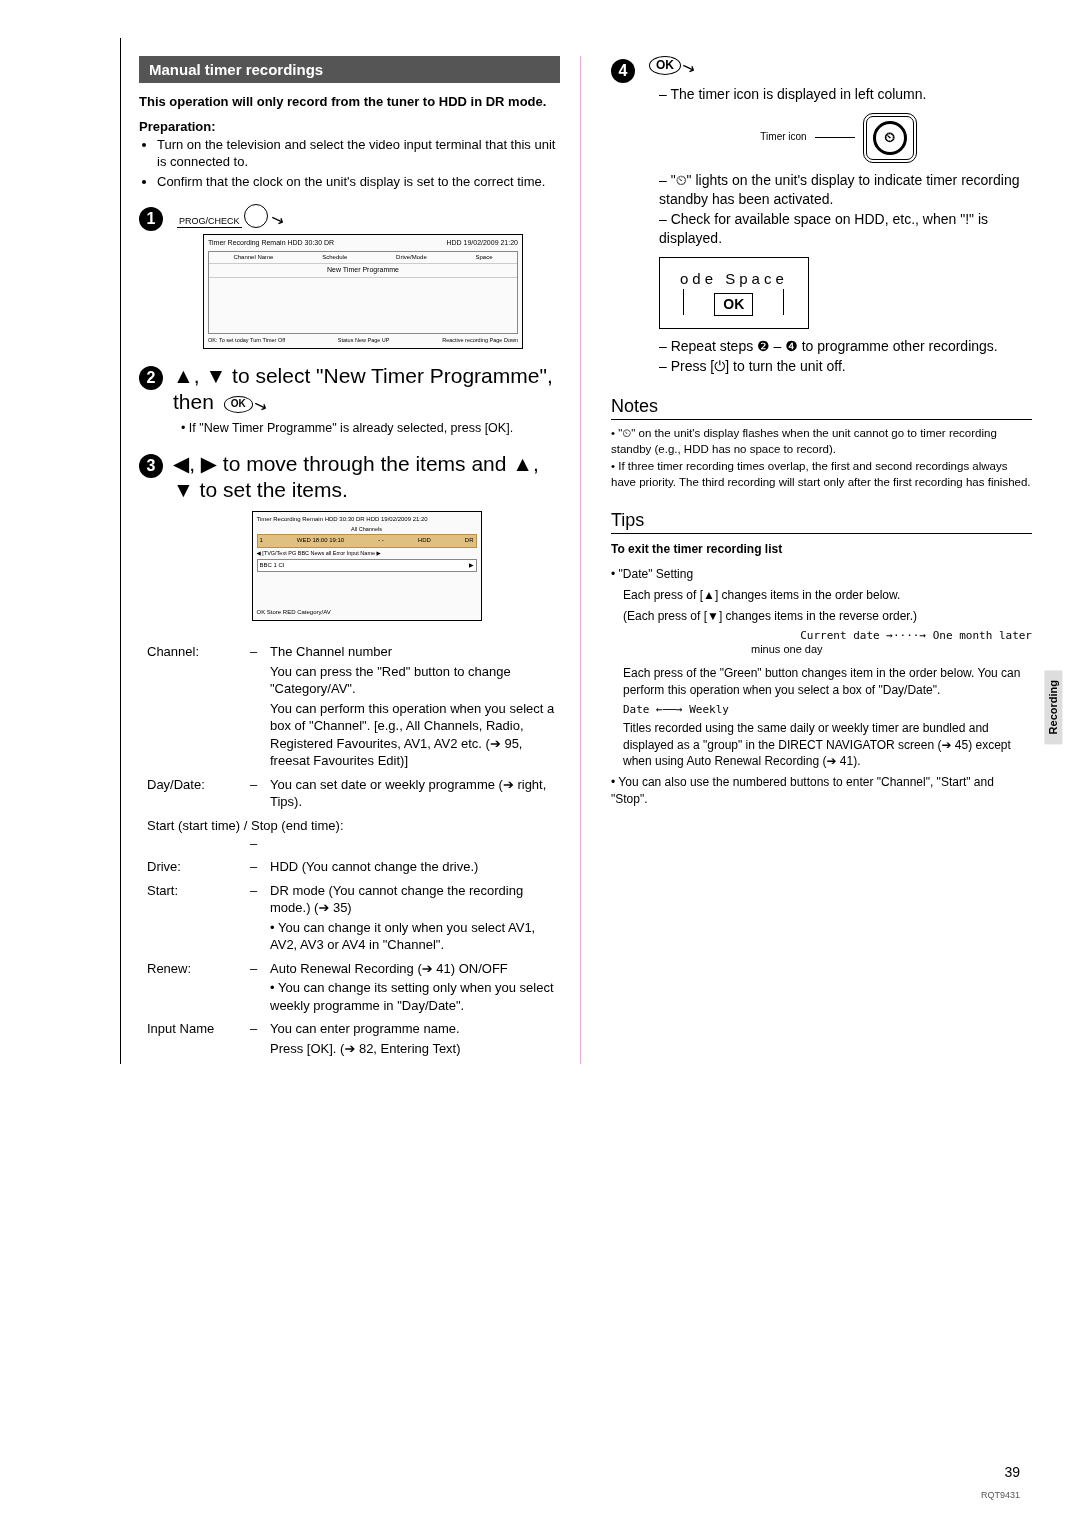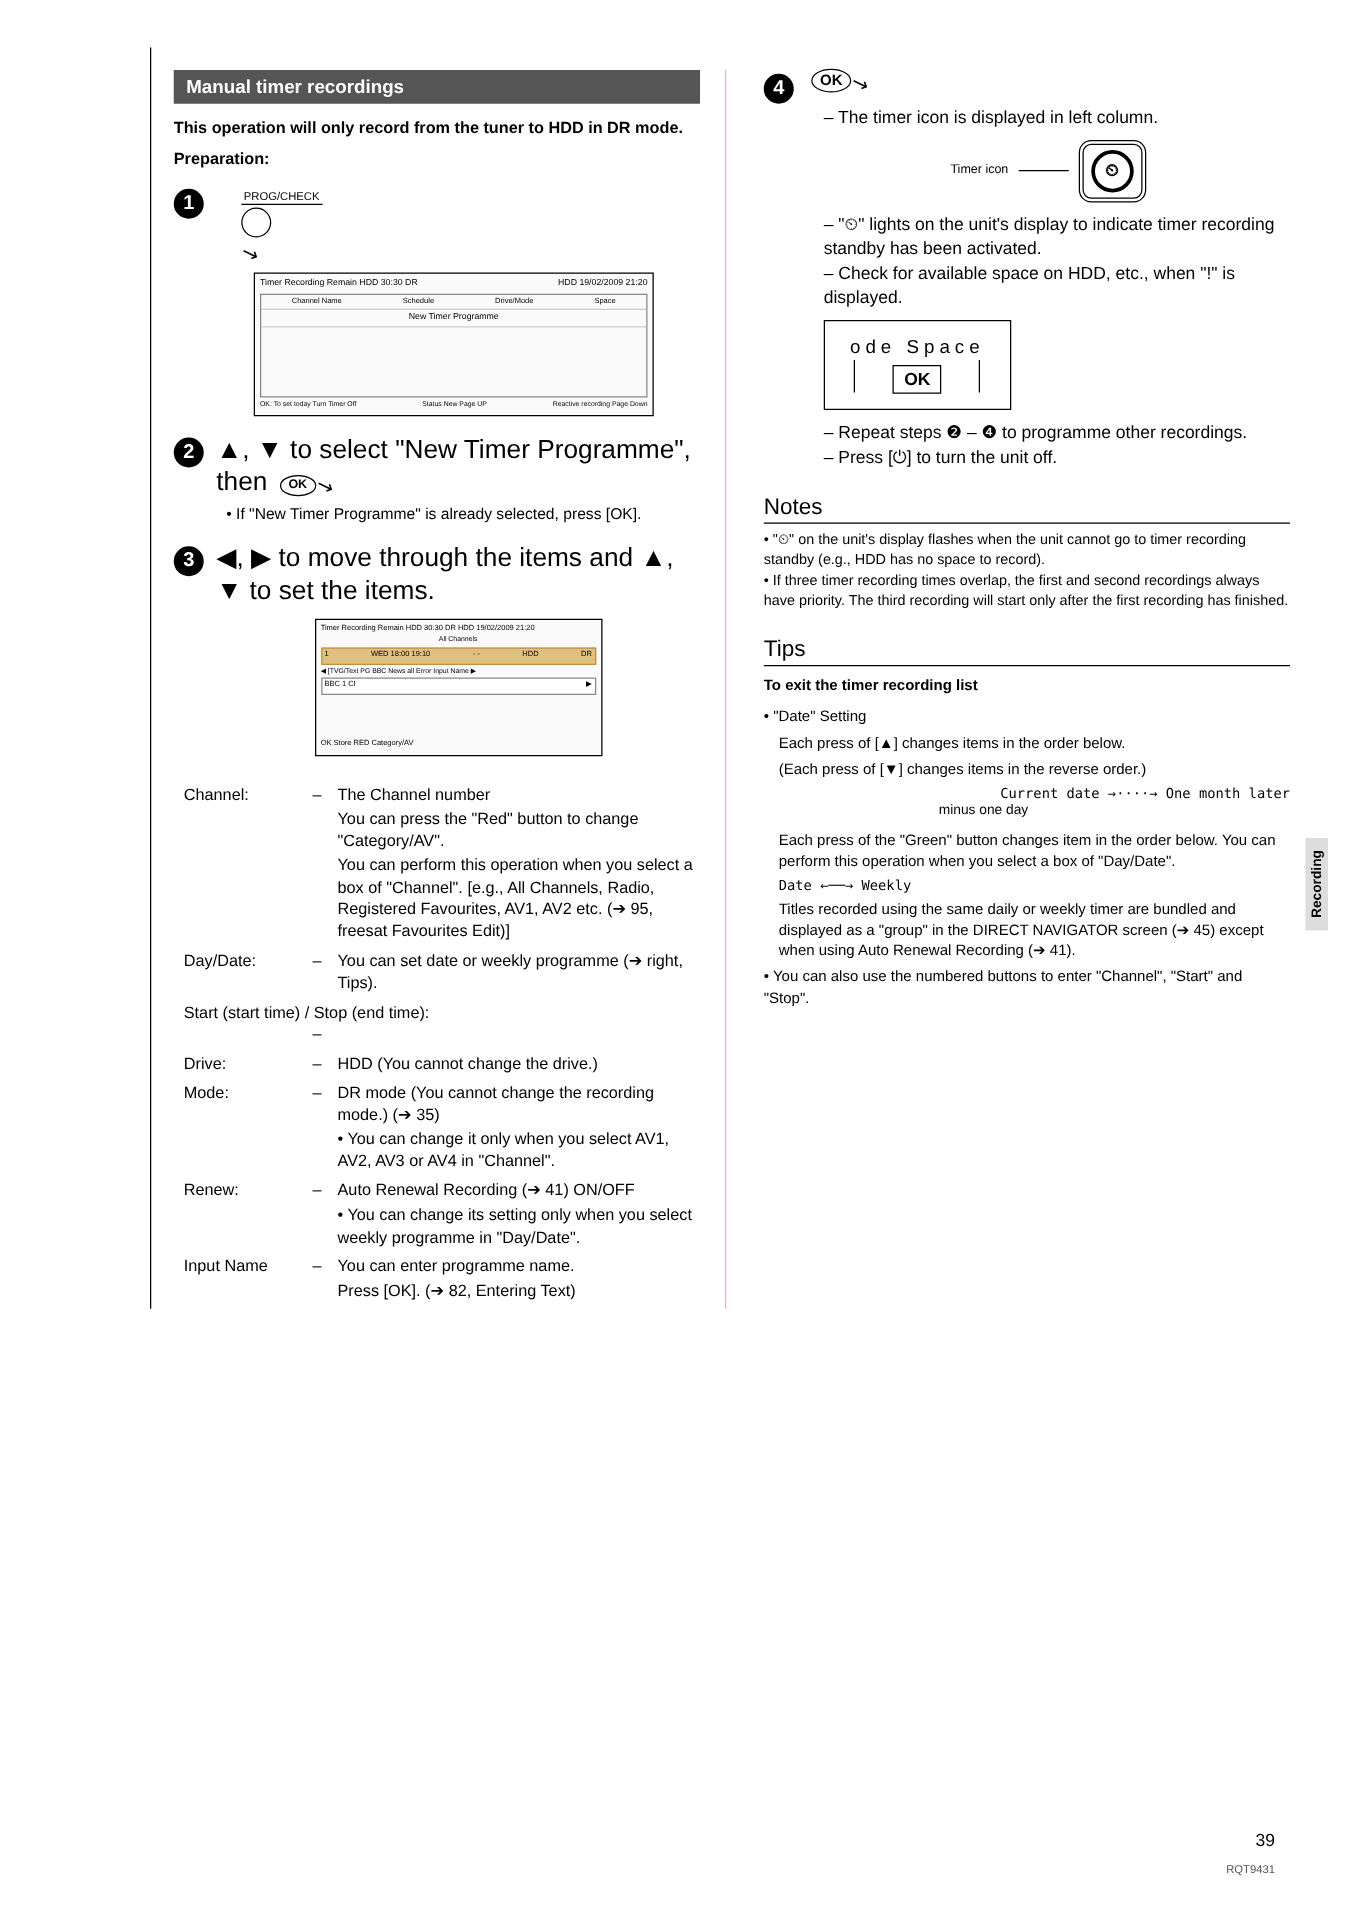--- a/index.html
+++ b/index.html
@@ -224,36 +224,40 @@
     font-size:6px;
     padding:4px;
     box-sizing:border-box;
     display:flex;flex-direction:column;gap:2px;
     background:#fafafa;
   }
   .ss-row-sel{background:#e0c080;border:1px solid #c09040;font-size:6px;padding:2px;display:flex;justify-content:space-between;}
   .ss-inputname{border:1px solid #888;background:#fff;padding:2px;display:flex;justify-content:space-between;}
   .prog-check-label{font-size:9px;border-bottom:1px solid #000;display:inline-block;padding:0 2px;}
   .prog-check-btn{
-    display:inline-flex;flex-direction:column;align-items:flex-start;gap:2px;margin-left:20px;
+    display:inline-flex;flex-direction:row;align-items:flex-end;gap:2px;margin-left:4px;
   }
   .col-right .sub-list{font-size:14px;line-height:1.4;margin-left:14px;}
 </style>
 </head>
 <body>
 
 <div class="page">
 
   <div class="border-box">
     <div class="columns">
 
       <div class="col col-left">
         <div class="section-header">Manual timer recordings</div>
         <div class="intro"><b>This operation will only record from the tuner to HDD in DR mode.</b></div>
         <div class="prep-head">Preparation:</div>
+        <ul class="prep">
+          <li>Turn on the television and select the video input terminal that this unit is connected to.</li>
+          <li>Confirm that the clock on the unit's display is set to the correct time.</li>
+        </ul>
 
         <div class="step">
           <span class="step-num">1</span>
           <div class="step-body" style="font-size:13px;">
             <div class="prog-check-btn">
               <span class="prog-check-label">PROG/CHECK</span>
               <span style="width:22px;height:22px;border:1px solid #000;border-radius:50%;display:inline-block;"></span>
               <span class="pointer">↘</span>
             </div>
             <div class="screenshot-placeholder">
@@ -334,21 +338,21 @@
           <div class="field-row">
             <div class="field-label"></div>
             <div class="field-dash">–</div>
           </div>
           <div class="field-row">
             <div class="field-label">Drive:</div>
             <div class="field-dash">–</div>
             <div class="field-val">HDD (You cannot change the drive.)</div>
           </div>
           <div class="field-row">
-            <div class="field-label">Mode:</div>
+            <div class="field-label">Start:</div>
             <div class="field-dash">–</div>
             <div class="field-val">
               <div>DR mode (You cannot change the recording mode.) (➔ 35)</div>
               <div class="field-sub">• <span>You can change it only when you select AV1, AV2, AV3 or AV4 in "Channel".</span></div>
             </div>
           </div>
           <div class="field-row">
             <div class="field-label">Renew:</div>
             <div class="field-dash">–</div>
             <div class="field-val">

